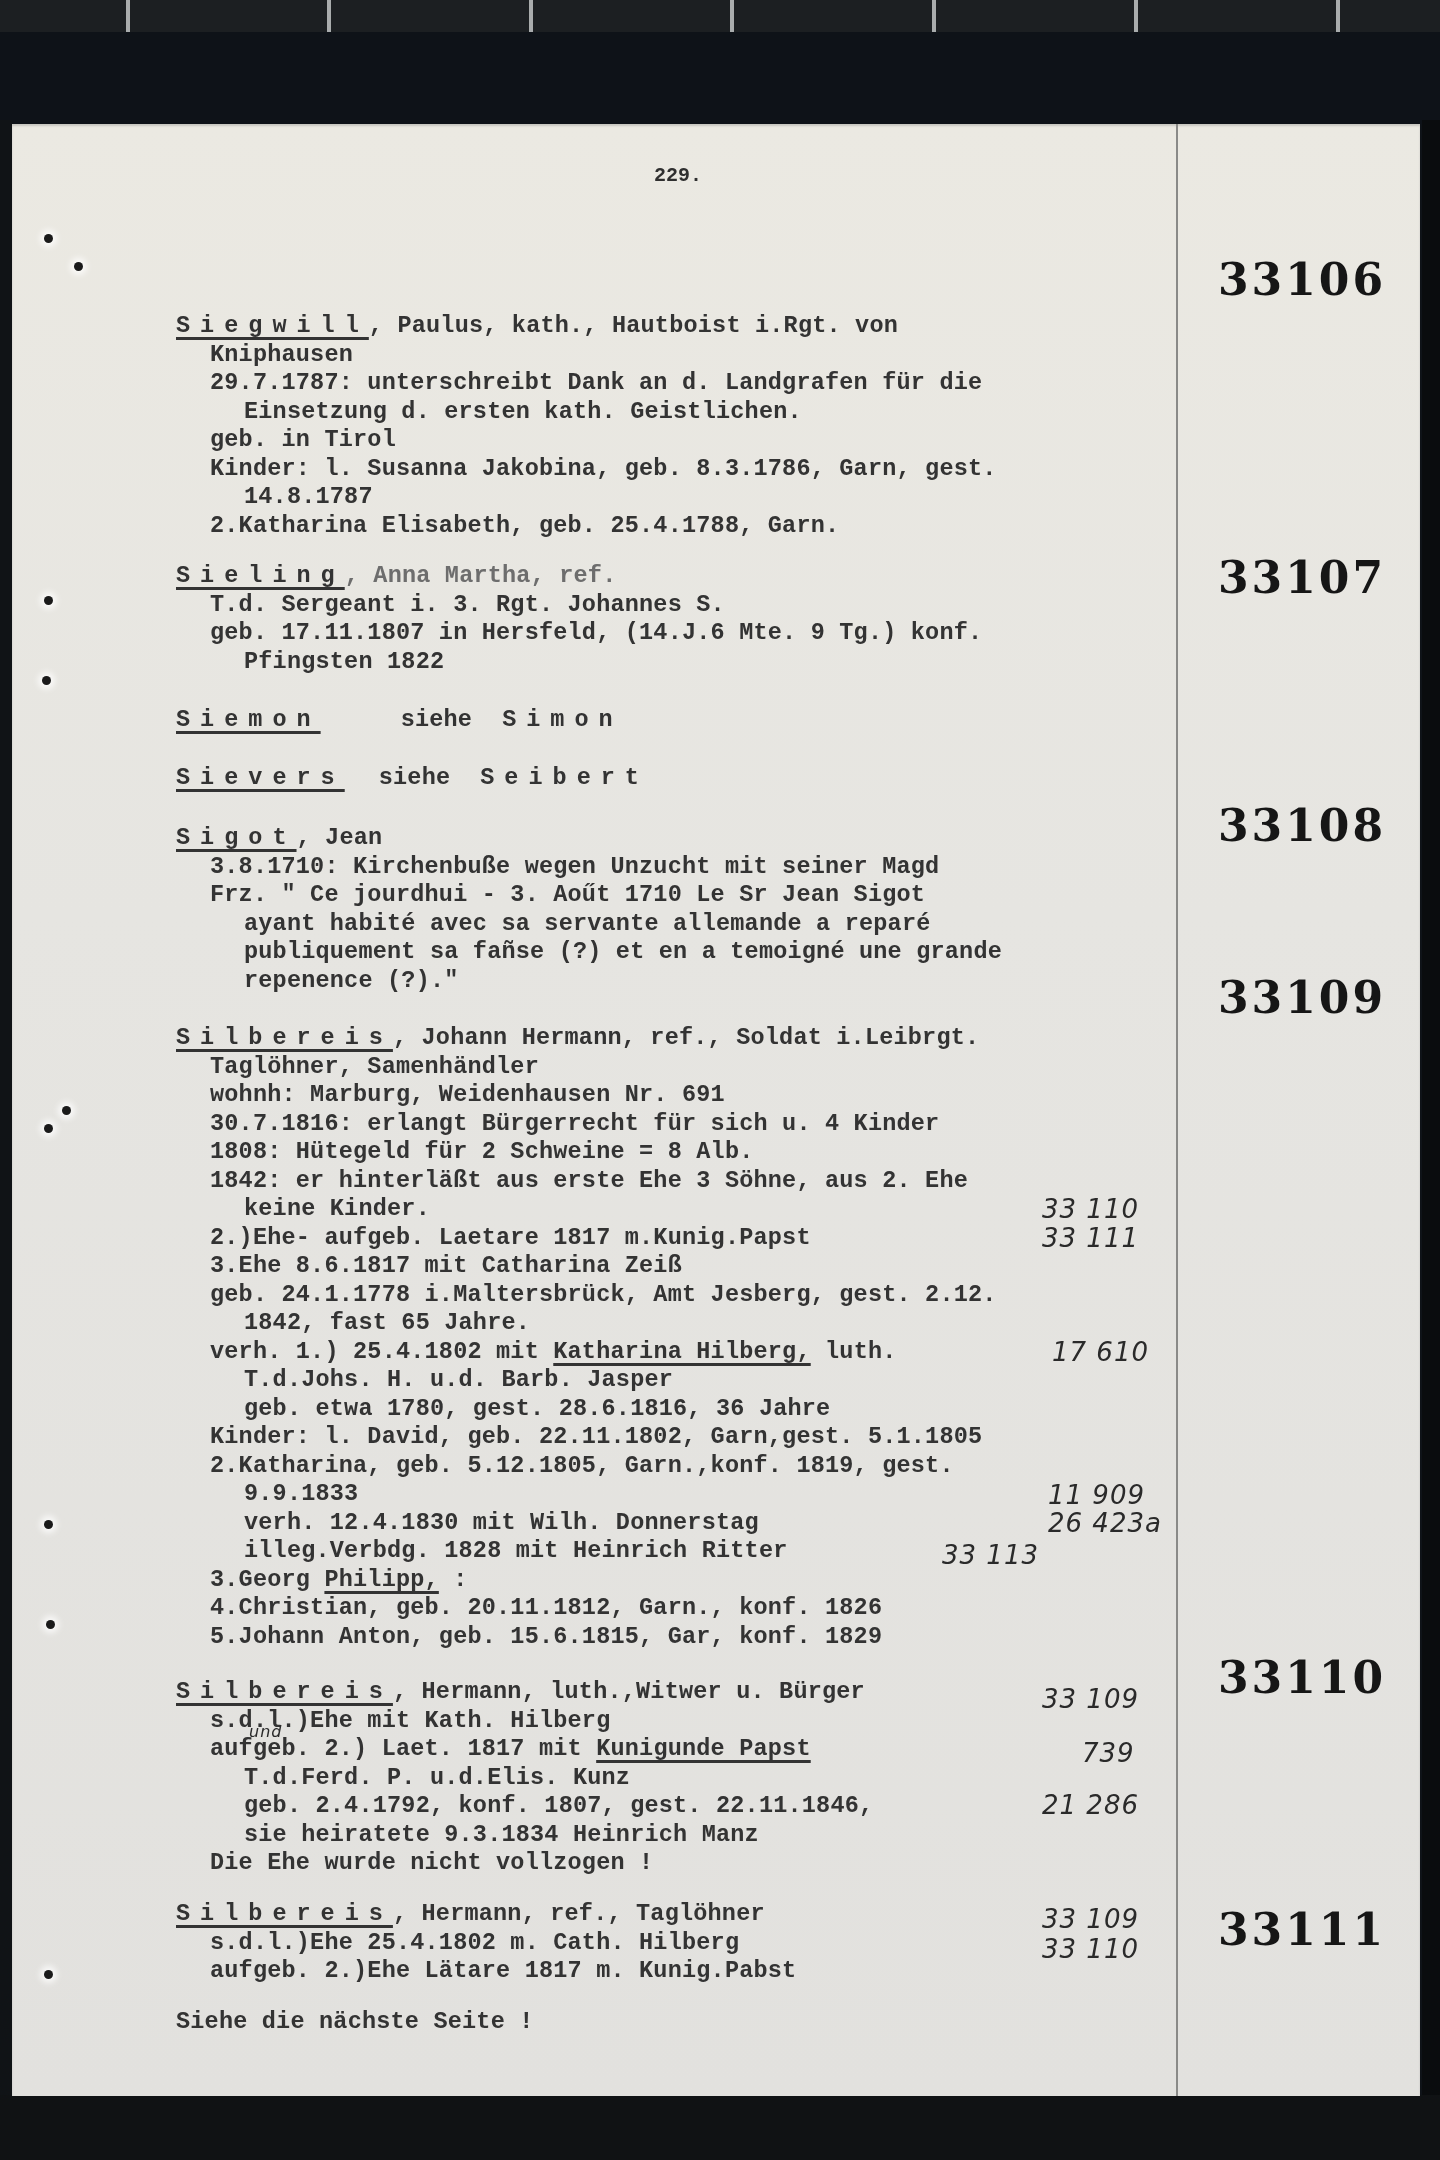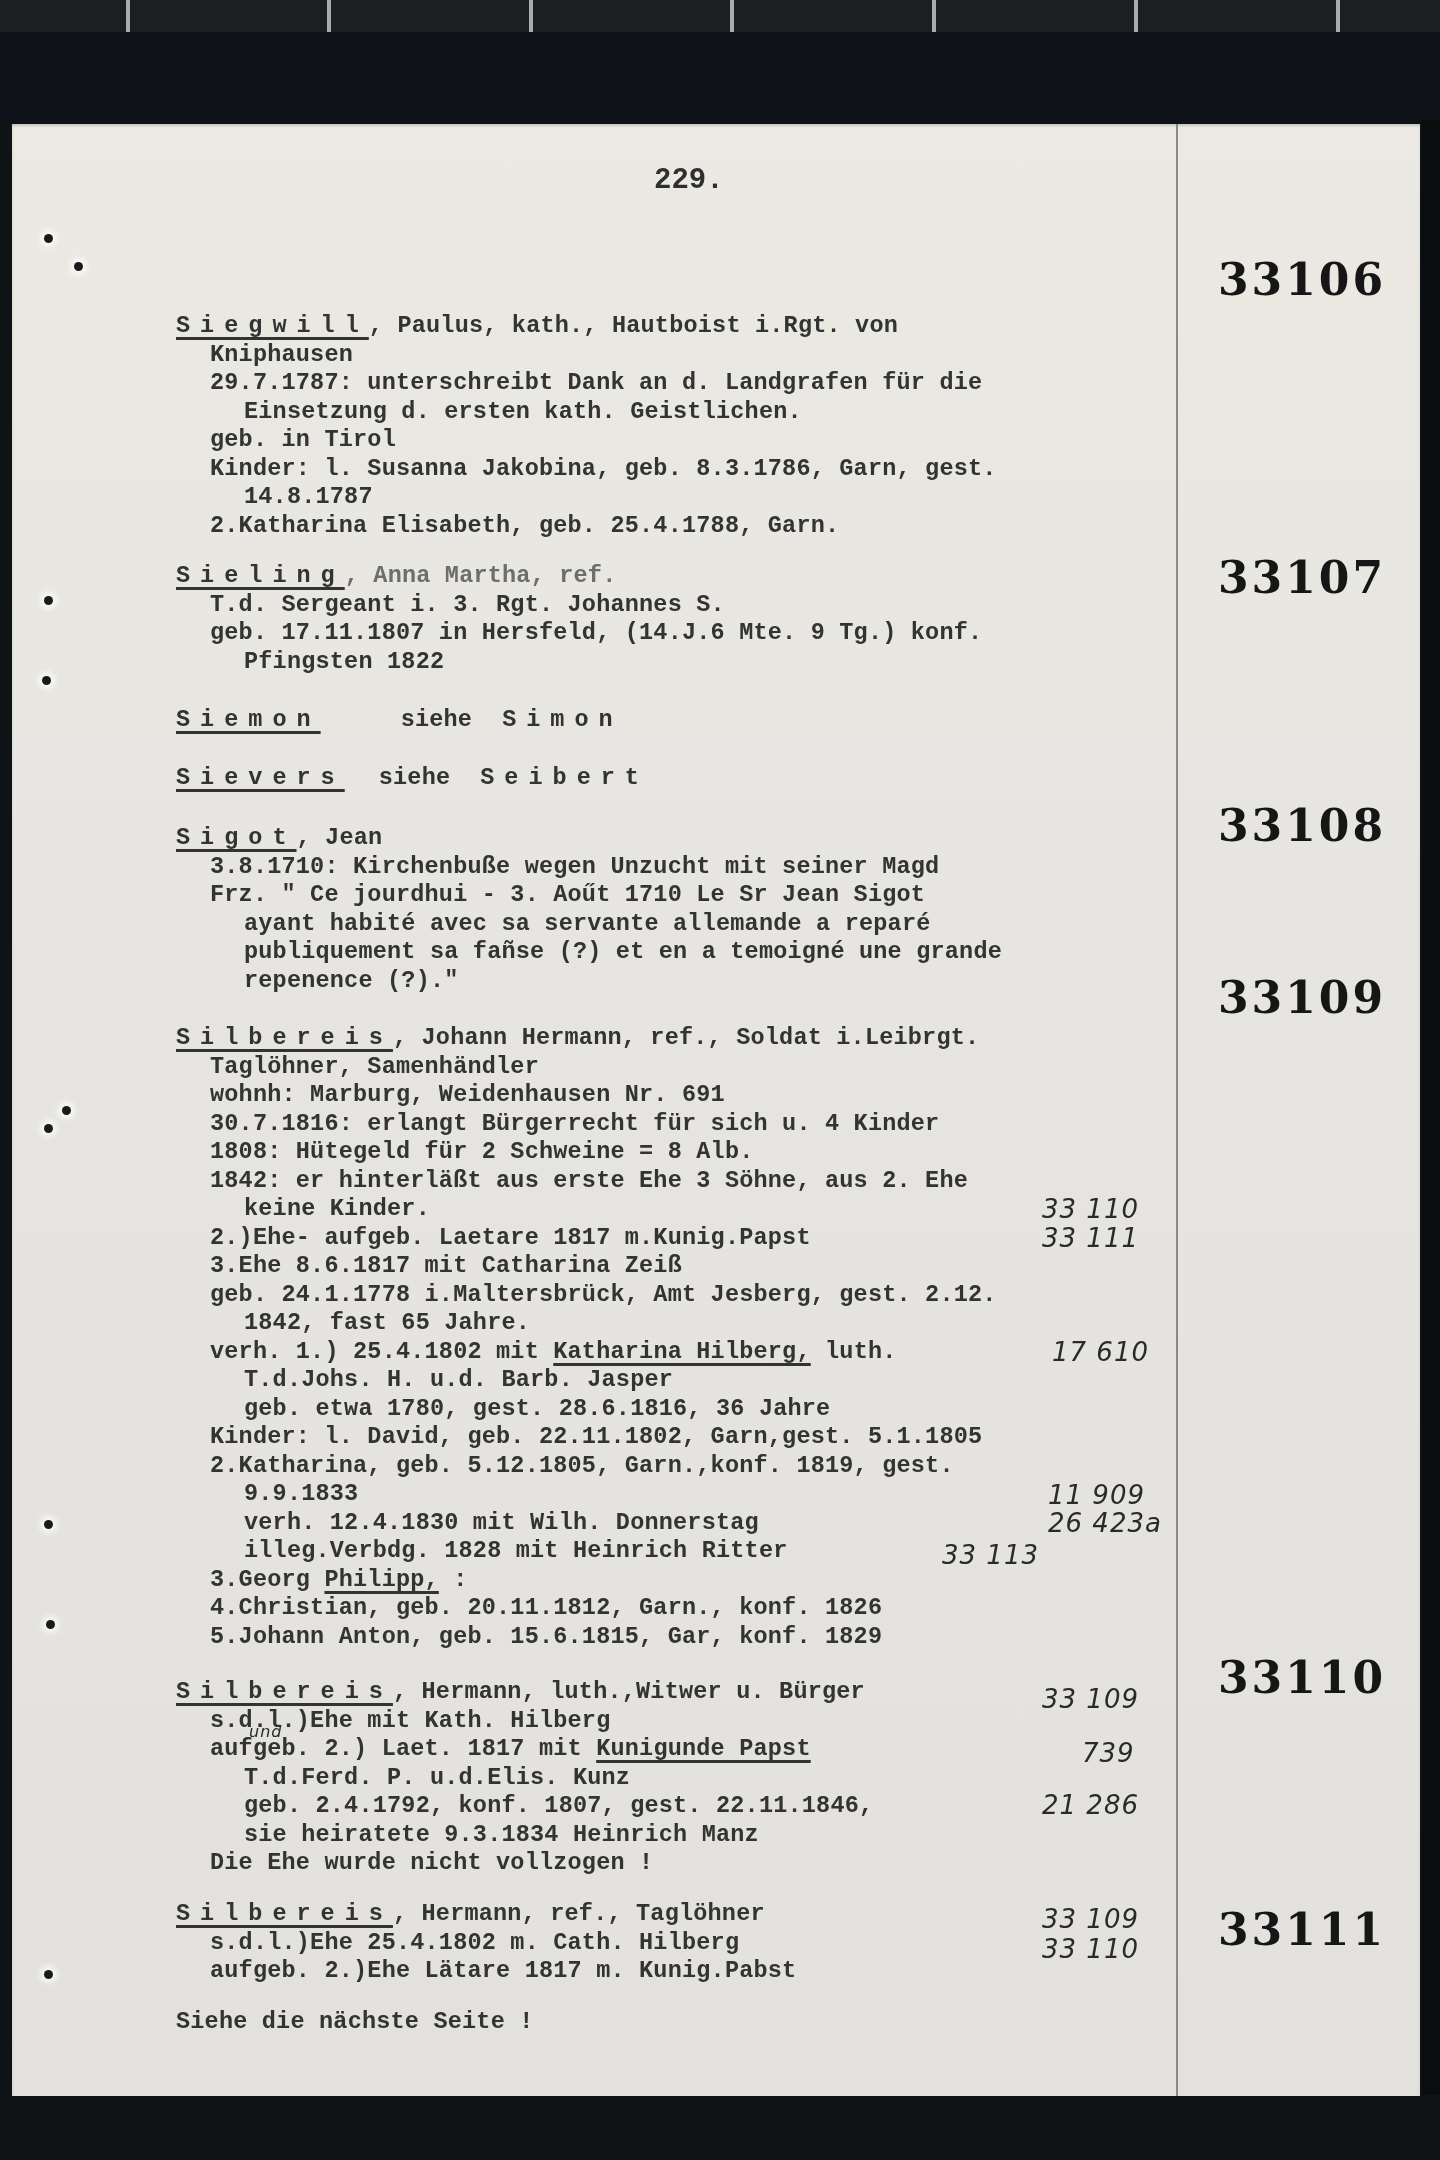--- a/index.html
+++ b/index.html
@@ -34,21 +34,21 @@
     box-shadow: inset 0 2px 2px rgba(0,0,0,0.15);
   }
   .margin-line {
     position: absolute; left: 1164px; top: 0; width: 2px; height: 1972px; background: #8a8a88;
   }
   .punch {
     position: absolute; width: 9px; height: 9px; background: #1a1a1a; border-radius: 50%;
     box-shadow: 0 0 6px 4px rgba(255,255,255,0.8);
   }
   .page-number {
-    position: absolute; left: 642px; top: 40px; font-size: 29px; color: #2f2f2f; font-weight: bold; text-align: center;
+    position: absolute; left: 642px; top: 40px; font-size: 20px; color: #2f2f2f; font-weight: bold; text-align: center;
   }
   .entry { position: absolute; left: 164px; margin-top: 24px; }
   .line {
     font-size: 23.5px; line-height: 28.5px; color: #333; white-space: pre; font-weight: bold;
     letter-spacing: 0.2px;
   }
   .surname {
     letter-spacing: 10px; text-decoration: underline; text-decoration-thickness: 3px;
     text-underline-offset: 5px;
   }

